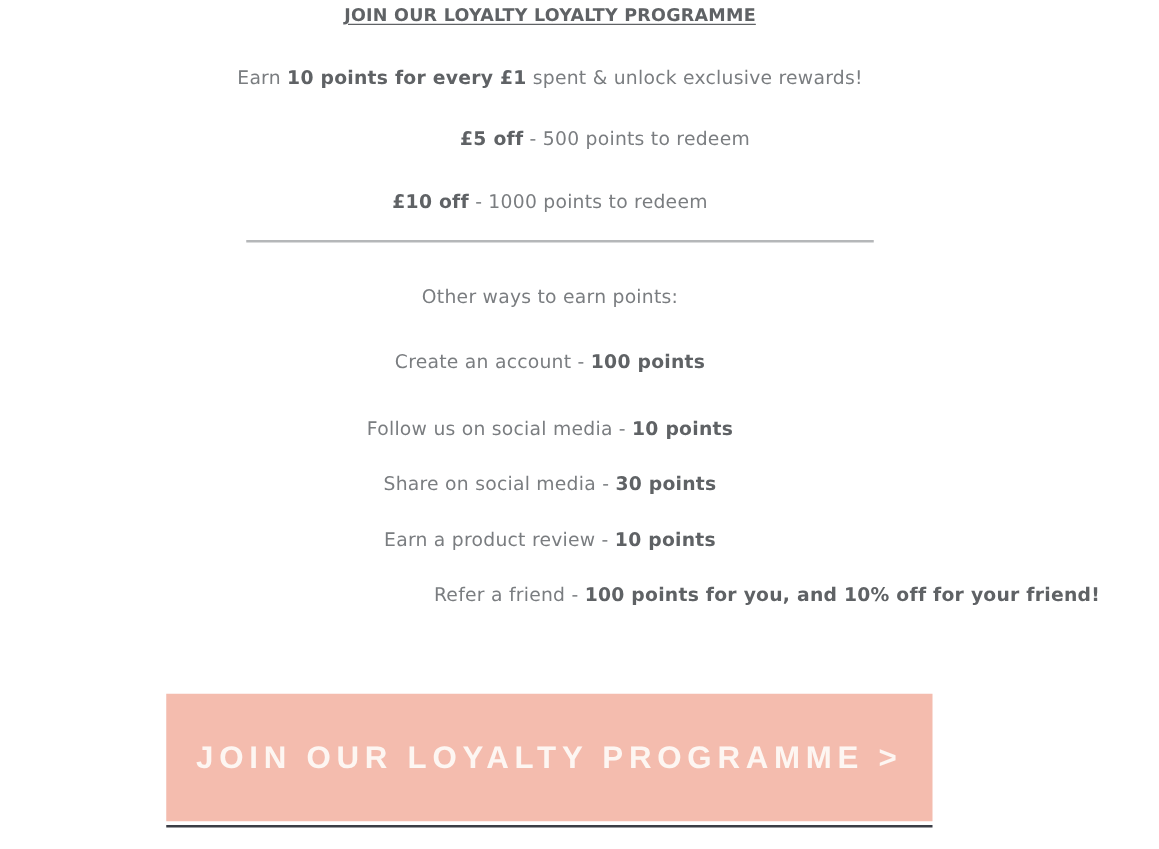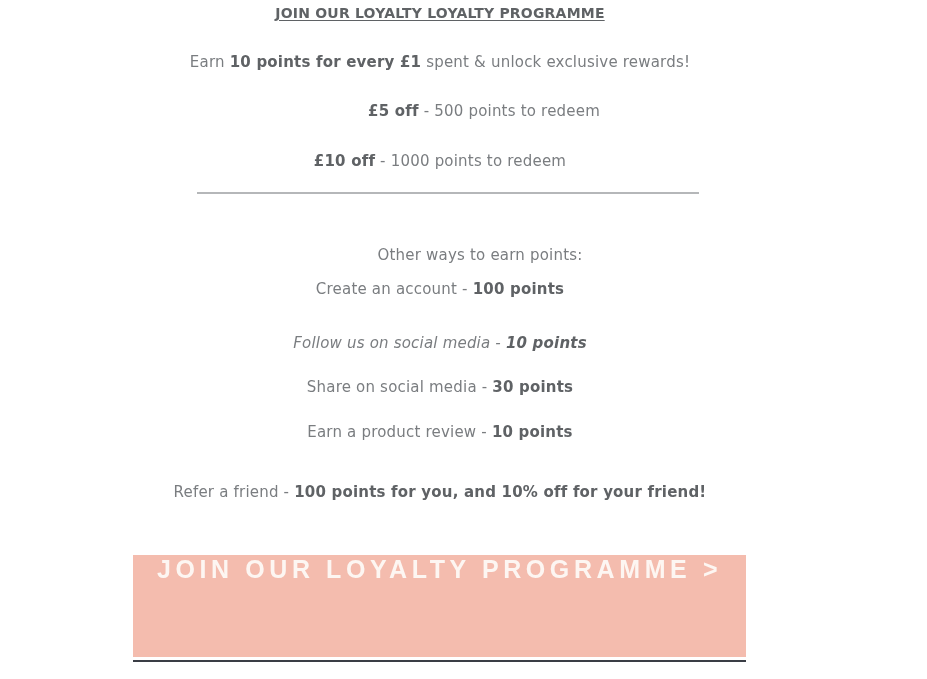--- a/index.html
+++ b/index.html
@@ -46,21 +46,21 @@
       background: #b5b7b9;
     }
     .cta {
       position: absolute;
       left: 133px;
       top: 555px;
       width: 613px;
       height: 102px;
       background: #f4bcae;
       display: flex;
-      align-items: flex-start;
+      align-items: center;
       justify-content: center;
       cursor: pointer;
     }
     .cta-label {
       font-family: "Liberation Sans", sans-serif;
       font-weight: bold;
       font-size: 25px;
       letter-spacing: 4.6px;
       color: #fdf6f2;
       white-space: nowrap;
@@ -88,39 +88,39 @@
   <div class="line" style="top:102px;padding-left:44px;">
     <b>£5 off</b><span> - 500 points to redeem</span>
   </div>
 
   <div class="line" style="top:152px;">
     <b>£10 off</b><span> - 1000 points to redeem</span>
   </div>
 
   <div class="divider"></div>
 
-  <div class="line" style="top:246px;padding-left:40px;">Other ways to earn points:</div>
+  <div class="line" style="top:228px;">Other ways to earn points:</div>
 
   <div class="line" style="top:280px;">
     <span>Create an account - </span><b>100 points</b>
   </div>
 
-  <div class="line" style="top:334px;font-style:italic;">
+  <div class="line" style="top:334px;">
     <span>Follow us on social media - </span><b>10 points</b>
   </div>
 
   <div class="line" style="top:378px;">
     <span>Share on social media - </span><b>30 points</b>
   </div>
 
   <div class="line" style="top:423px;">
     <span>Earn a product review - </span><b>10 points</b>
   </div>
 
-  <div class="line" style="top:483px;">
+  <div class="line" style="top:467px;text-align:right;">
     <span>Refer a friend - </span><b>100 points for you, and 10% off for your friend!</b>
   </div>
 
   <a class="cta">
     <span class="cta-label">JOIN OUR LOYALTY PROGRAMME &gt;</span>
   </a>
   <div class="cta-underline"></div>
 
 </div>
 

